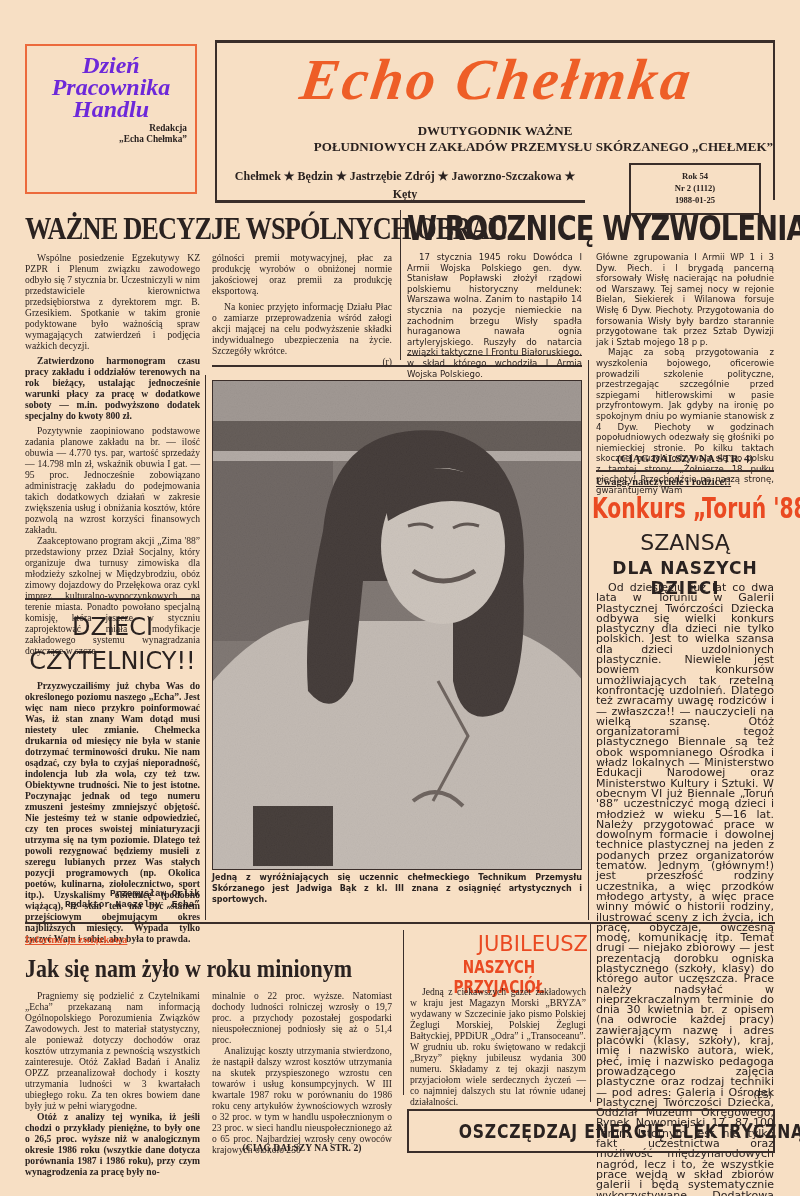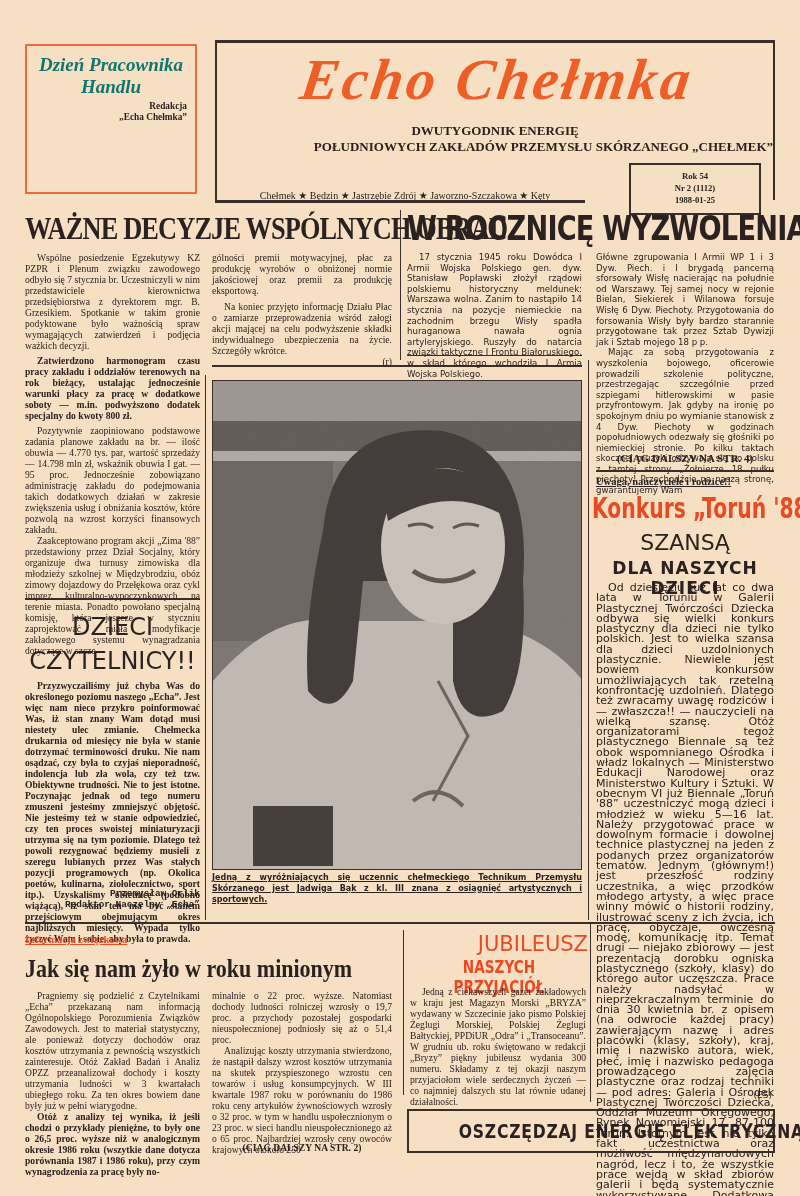--- a/index.html
+++ b/index.html
@@ -8,45 +8,45 @@
   .abs{position:absolute;}
   p{margin:0;}
   .body-serif{font-family:"Liberation Serif",serif;font-size:9.6px;line-height:11px;text-align:justify;}
   .body-sans{font-family:"DejaVu Sans",sans-serif;font-size:8.6px;line-height:10.6px;text-align:justify;}
   .indent{text-indent:12px;}
   .bold{font-weight:bold;}
   .hr{position:absolute;background:#3a2e2a;}
 
   
   #handlu-box{left:25px;top:44px;width:172px;height:150px;border:2px solid #ec6a3c;box-sizing:border-box;padding:8px 8px 6px;}
-  #handlu-title{font-family:"Liberation Serif",serif;font-style:italic;font-weight:bold;font-size:19px;line-height:22px;text-align:center;color:#0f766e;}
+  #handlu-title{font-family:"Liberation Serif",serif;font-style:italic;font-weight:bold;font-size:24px;line-height:22px;text-align:center;color:#6d28d9;}
   #handlu-text{margin-top:7px;font-size:9.3px;line-height:10.8px;font-weight:bold;text-align:justify;text-indent:10px;}
   #handlu-sign{font-size:9.3px;line-height:10.8px;font-weight:bold;text-align:right;margin-top:3px;}
 
   #masthead{left:215px;top:40px;width:560px;height:160px;border-top:3px solid #3a2e2a;border-left:2px solid #3a2e2a;border-right:2px solid #3a2e2a;box-sizing:border-box;}
   #logo{position:absolute;left:30px;top:6px;width:500px;text-align:center;font-family:"Liberation Serif",serif;font-style:italic;font-weight:bold;font-size:58px;line-height:62px;color:#ee5e27;letter-spacing:3px;transform:skewX(-8deg);}
   #subtitle1{position:absolute;left:0;top:80px;width:556px;text-align:center;font-weight:bold;font-size:13px;line-height:15px;}
   #subtitle2{position:absolute;left:0;top:96px;width:556px;text-align:right;font-weight:bold;font-size:13px;line-height:15px;}
-  #cities{position:absolute;left:8px;top:124px;width:360px;text-align:center;font-weight:normal;font-size:10px;line-height:18px;margin-top:20px;}
+  #cities{position:absolute;left:8px;top:124px;width:360px;text-align:center;font-weight:bold;font-size:12px;line-height:18px;}
   #issue-box{position:absolute;left:412px;top:120px;width:132px;height:52px;border:2px solid #3a2e2a;box-sizing:border-box;text-align:center;font-weight:bold;font-size:8.6px;line-height:12px;padding-top:5px;}
   #mast-bottom{left:215px;top:200px;width:370px;height:3px;background:#3a2e2a;}
 
   
   .headline-condensed{font-family:"DejaVu Sans",sans-serif;font-weight:bold;letter-spacing:-1px;transform:scaleX(0.78);transform-origin:left center;white-space:nowrap;}
   #h-wazne{left:25px;top:212px;font-size:31px;line-height:34px;font-family:"Liberation Serif",serif;transform:scaleX(0.85);}
   #h-rocznice{left:407px;top:210px;font-size:34px;line-height:36px;transform:scaleX(0.8);}
 
   #wazne-col1{left:25px;top:252px;width:175px;}
   #wazne-col2{left:212px;top:252px;width:180px;}
 
   #rocz-col1{left:407px;top:252px;width:175px;}
   #rocz-col2{left:596px;top:252px;width:178px;}
 
   #photo{left:212px;top:380px;width:370px;height:490px;background:#8d8582;overflow:hidden;border:1px solid #3a2e2a;box-sizing:border-box;}
-  #caption{left:212px;top:872px;width:370px;font-family:"DejaVu Sans",sans-serif;font-weight:bold;font-size:8px;line-height:11px;text-align:justify;text-decoration:underline;}
+  #caption{left:212px;top:872px;width:370px;font-family:"DejaVu Sans",sans-serif;font-weight:bold;font-size:8px;line-height:11px;text-align:justify;}
 
   #drodzy-title{left:25px;top:610px;width:175px;text-align:center;font-family:"DejaVu Sans",sans-serif;font-size:24px;line-height:34px;font-weight:normal;}
   #drodzy-text{left:25px;top:680px;width:175px;font-weight:bold;}
   #drodzy-sign{left:25px;top:888px;width:175px;text-align:right;font-weight:bold;font-size:9.4px;line-height:11px;font-family:Liberation Mono, monospace;}
 
   #ciag1{left:596px;top:452px;width:178px;text-align:center;font-weight:bold;font-size:11px;}
   #uwaga{left:596px;top:476px;font-weight:bold;font-size:10.5px;text-decoration:underline;}
   #konkurs{left:592px;top:492px;font-family:"DejaVu Sans",sans-serif;font-weight:bold;font-size:29px;line-height:32px;color:#ea4a22;transform:scaleX(0.7);transform-origin:left;white-space:nowrap;}
   #szansa{left:596px;top:530px;width:178px;text-align:center;font-family:"DejaVu Sans",sans-serif;font-size:22px;line-height:26px;}
   #dla{left:596px;top:558px;width:178px;text-align:center;font-family:"DejaVu Sans",sans-serif;font-weight:bold;font-size:17px;line-height:20px;letter-spacing:1px;}
@@ -75,21 +75,21 @@
     <div>Handlu</div>
   </div>
   <div id="handlu-sign">
     <div>Redakcja</div>
     <div>„Echa Chełmka”</div>
   </div>
 </div>
 
 <div id="masthead" class="abs">
   <div id="logo">Echo Chełmka</div>
-  <div id="subtitle1">DWUTYGODNIK ENERGIĘ</div>
+  <div id="subtitle1">DWUTYGODNIK WAŻNE</div>
   <div id="subtitle2">POŁUDNIOWYCH ZAKŁADÓW PRZEMYSŁU SKÓRZANEGO „CHEŁMEK”</div>
   <div id="cities">
     <div>Chełmek ★ Będzin ★ Jastrzębie Zdrój ★ Jaworzno-Szczakowa ★ Kęty</div>
   </div>
   <div id="issue-box">
     <div>Rok 54</div>
     <div>Nr 2 (1112)</div>
     <div>1988-01-25</div>
   </div>
 </div>

